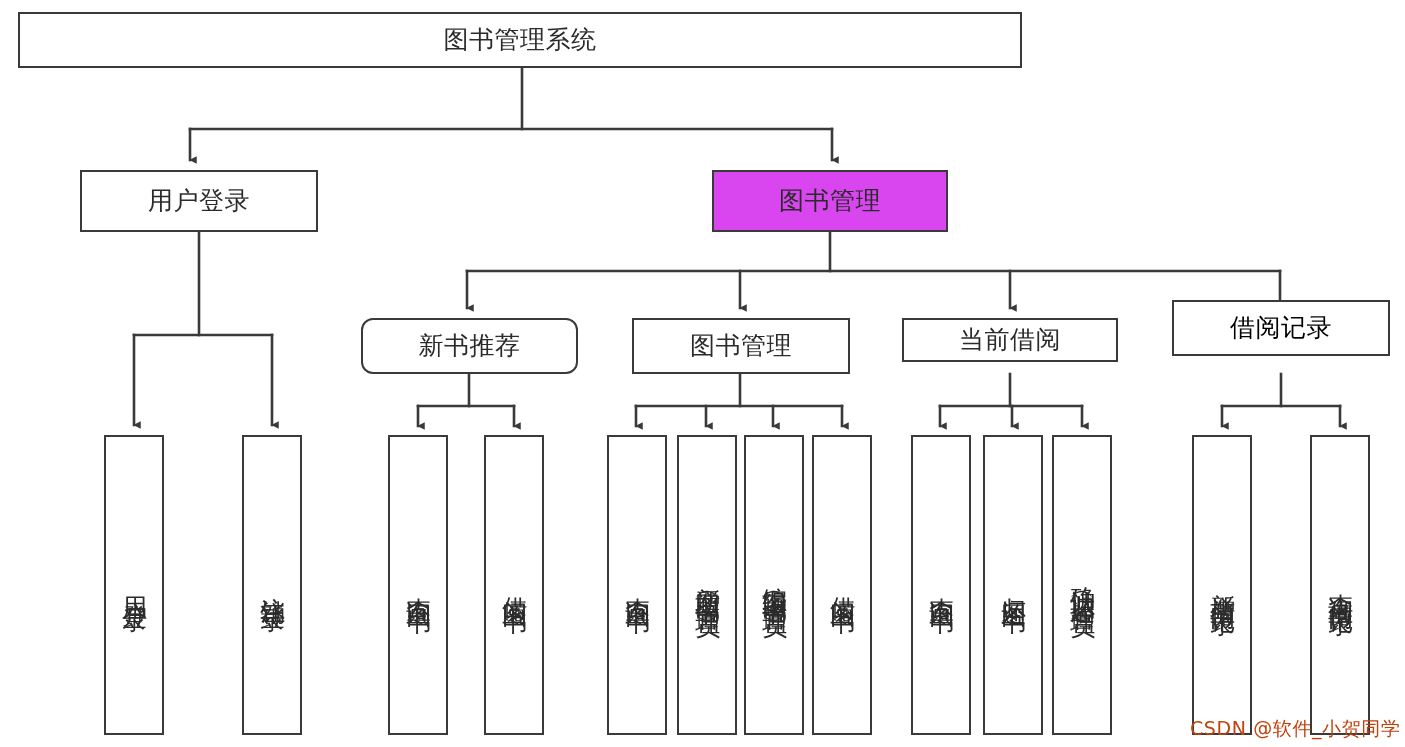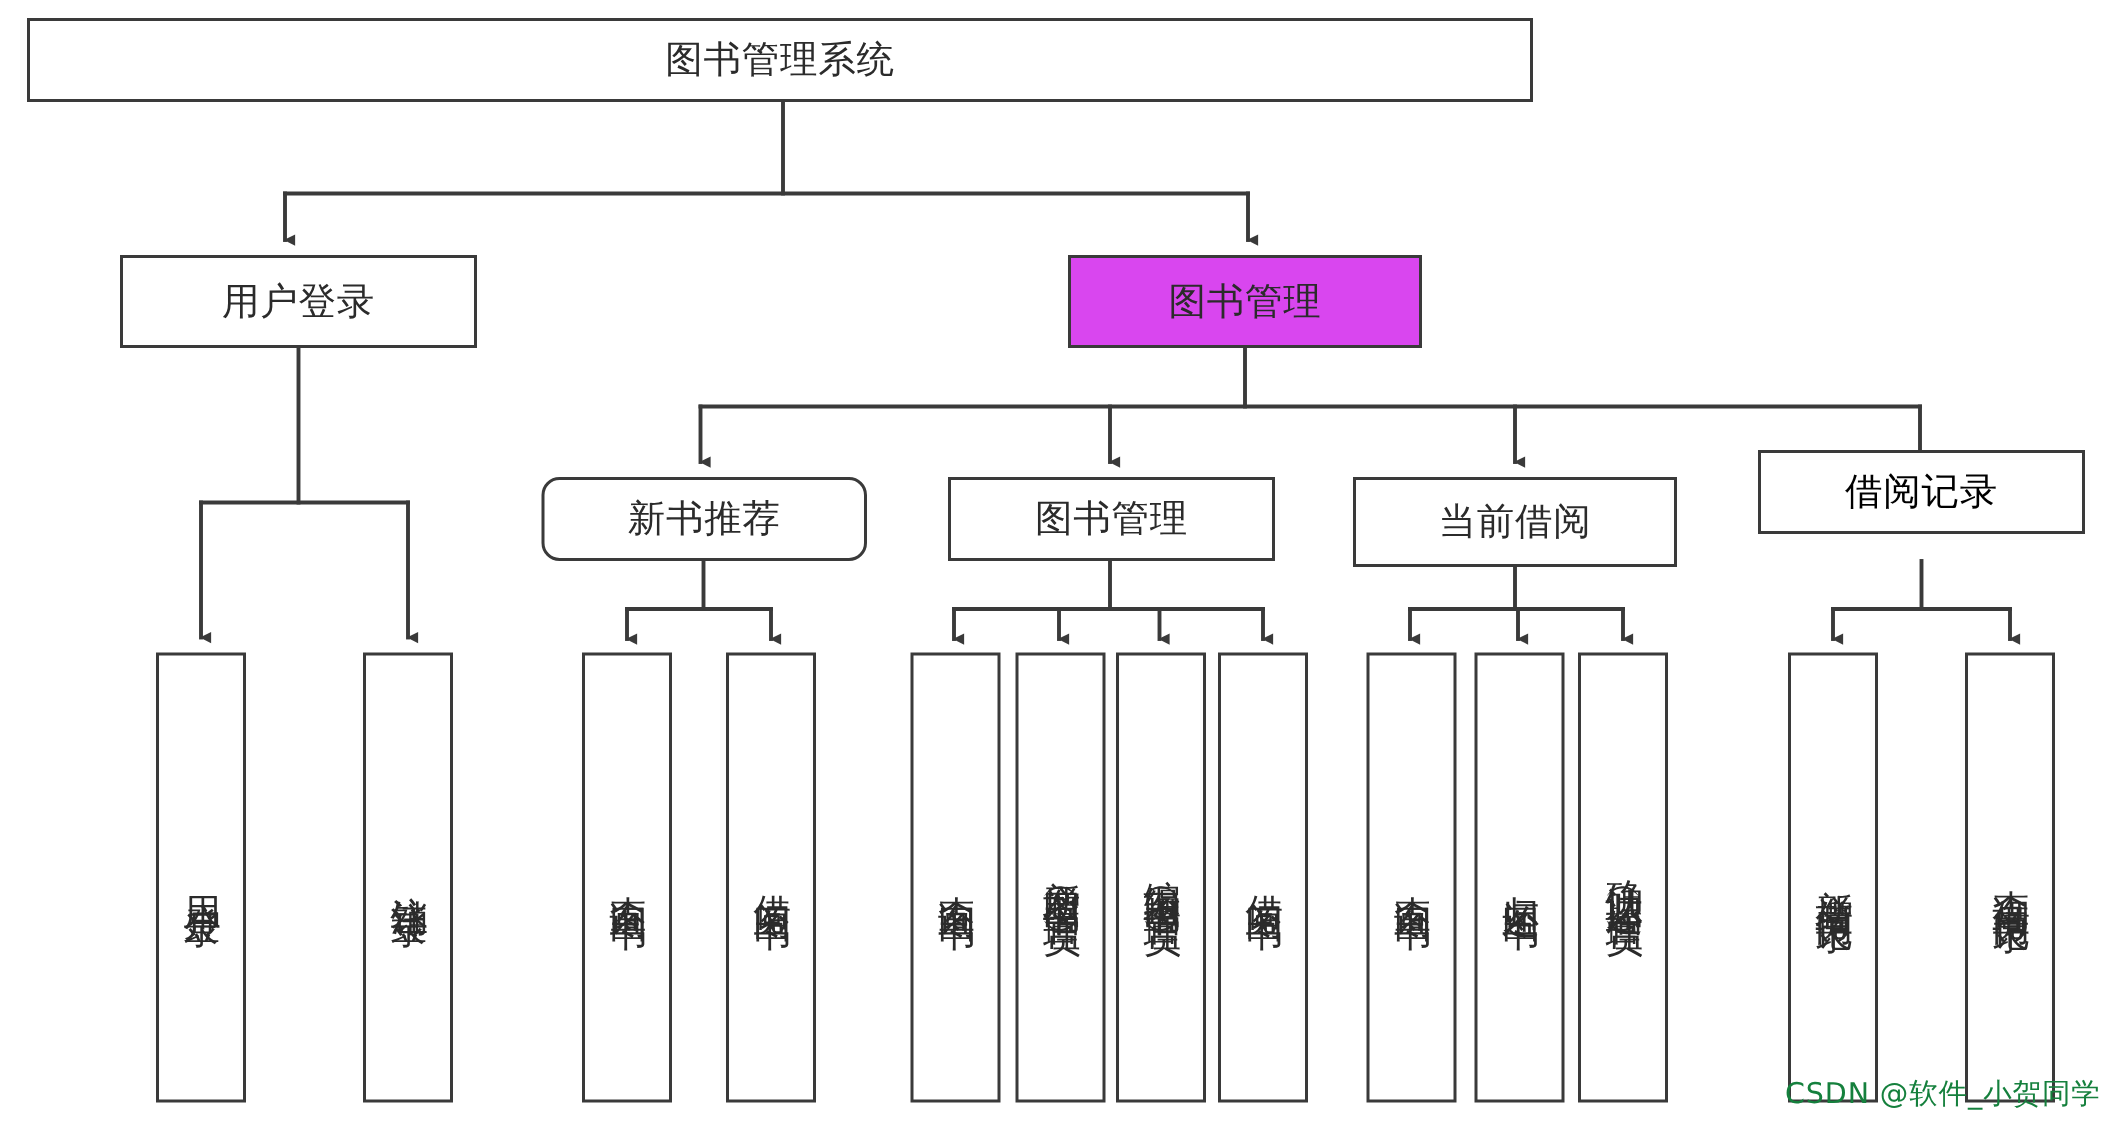--- a/index.html
+++ b/index.html
@@ -57,21 +57,21 @@
     writing-mode: vertical-rl;
     text-orientation: upright;
     font-size: 25px;
     line-height: 1.22;
     letter-spacing: 4px;
     white-space: nowrap;
   }
   .watermark {
     position: absolute;
     font-size: 19px;
-    color: #15803d;
+    color: #c2410c;
     letter-spacing: 0.6px;
     z-index: 3;
     white-space: nowrap;
     font-family: "DejaVu Sans", "Liberation Sans", sans-serif;
   }
 </style>
 </head>
 <body>
 
 <div id="canvas">
@@ -136,21 +136,21 @@
   <div class="node horiz" style="left: 712px; top: 170px; width: 236px; height: 62px; border-color: rgb(58, 58, 58); background: #d946ef; color: rgb(43, 43, 43);">
     <span class="node-label">图书管理</span>
   </div>
 
   <div class="node horiz" style="left: 361px; top: 318px; width: 217px; height: 56px; border-color: rgb(58, 58, 58); background: rgb(255, 255, 255); color: rgb(43, 43, 43); border-radius: 12px;">
     <span class="node-label">新书推荐</span>
   </div>
   <div class="node horiz" style="left: 632px; top: 318px; width: 218px; height: 56px; border-color: rgb(58, 58, 58); background: rgb(255, 255, 255); color: rgb(43, 43, 43);">
     <span class="node-label">图书管理</span>
   </div>
-  <div class="node horiz" style="left: 902px; top: 318px; width: 216px; height: 60px; border-color: rgb(58, 58, 58); background: rgb(255, 255, 255); color: rgb(43, 43, 43);">
+  <div class="node horiz" style="left: 902px; top: 318px; width: 216px; height: 44px; border-color: rgb(58, 58, 58); background: rgb(255, 255, 255); color: rgb(43, 43, 43);">
     <span class="node-label">当前借阅</span>
   </div>
   <div class="node horiz" style="left: 1172px; top: 300px; width: 218px; height: 56px; border-color: rgb(58, 58, 58); background: rgb(255, 255, 255); color: #000000;">
     <span class="node-label">借阅记录</span>
   </div>
 
   <div class="node vert" style="left: 104px; top: 435px; width: 60px; height: 300px; border-color: rgb(58, 58, 58); background: rgb(255, 255, 255); color: rgb(43, 43, 43);">
     <span class="node-label">用户登录</span>
   </div>
   <div class="node vert" style="left: 242px; top: 435px; width: 60px; height: 300px; border-color: rgb(58, 58, 58); background: rgb(255, 255, 255); color: rgb(43, 43, 43);">

